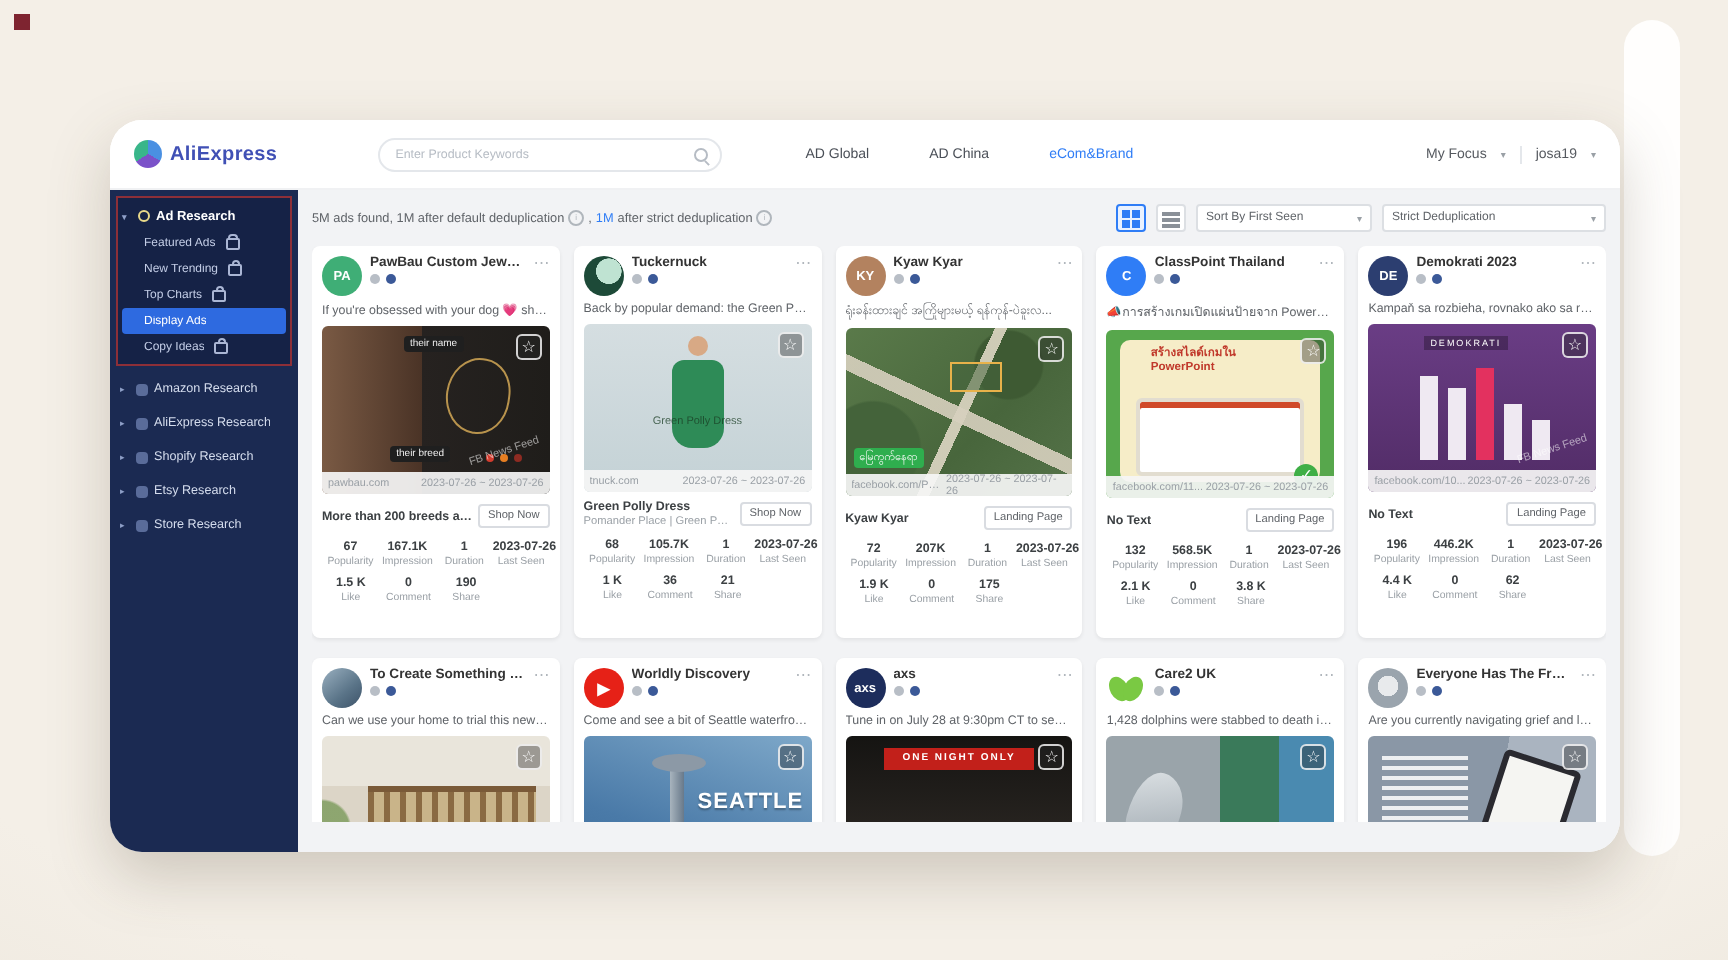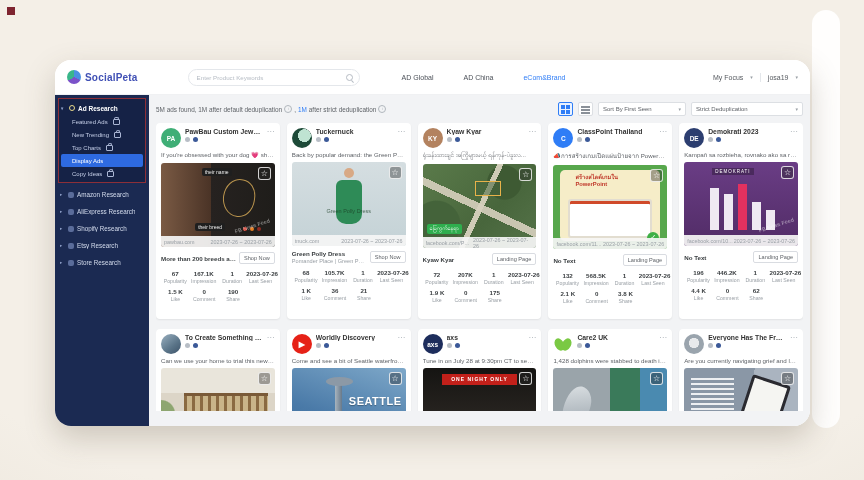--- a/index.html
+++ b/index.html
@@ -181,21 +181,21 @@
 <body>
 
 <div class="rec-dot"></div>
 <div class="backdrop-band"></div>
 
 <div class="window">
 
   <div class="hdr">
     <div class="logo">
       <span class="logo-pie"></span>
-      <span class="logo-text">SocialPeta</span>
+      <span class="logo-text">AliExpress</span>
     </div>
     <div class="search">
       <input type="text" placeholder="Enter Product Keywords" style="">
       <span class="mag"></span>
     </div>
     <div class="topnav">
       <span class="nav-item">AD Global</span>
       <span class="nav-item">AD China</span>
       <span class="nav-item active">eCom&amp;Brand</span>
     </div>

